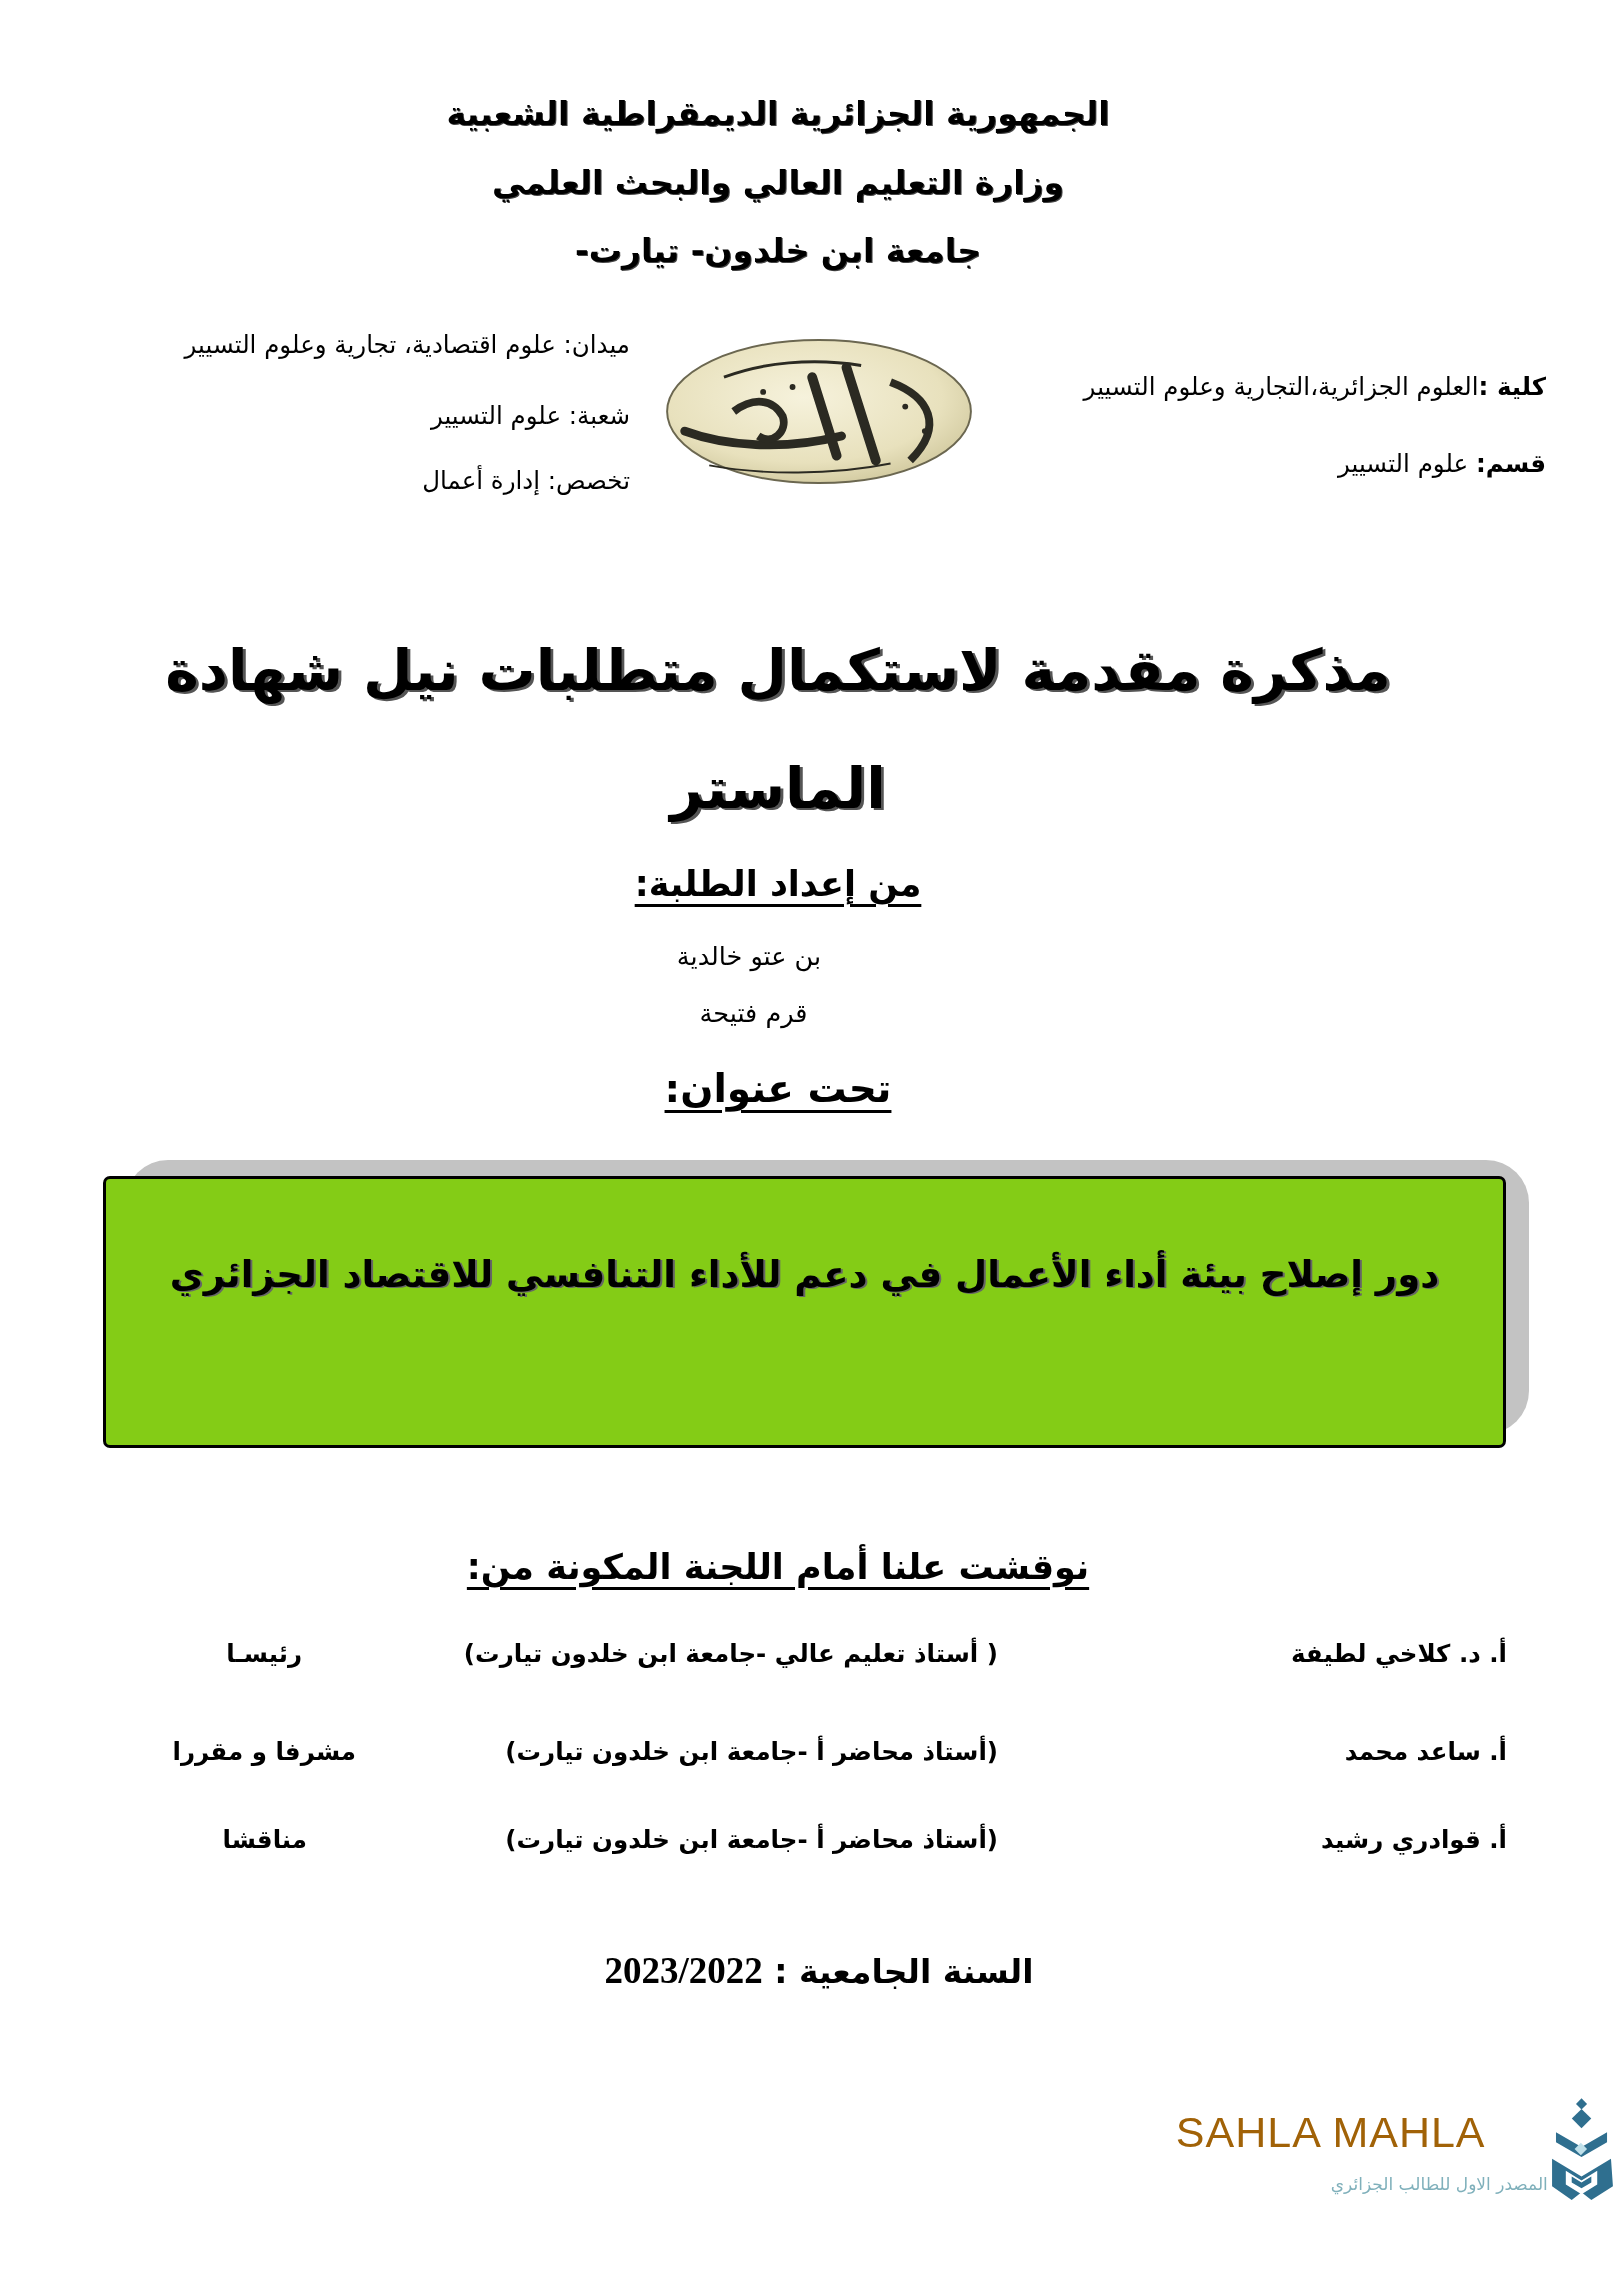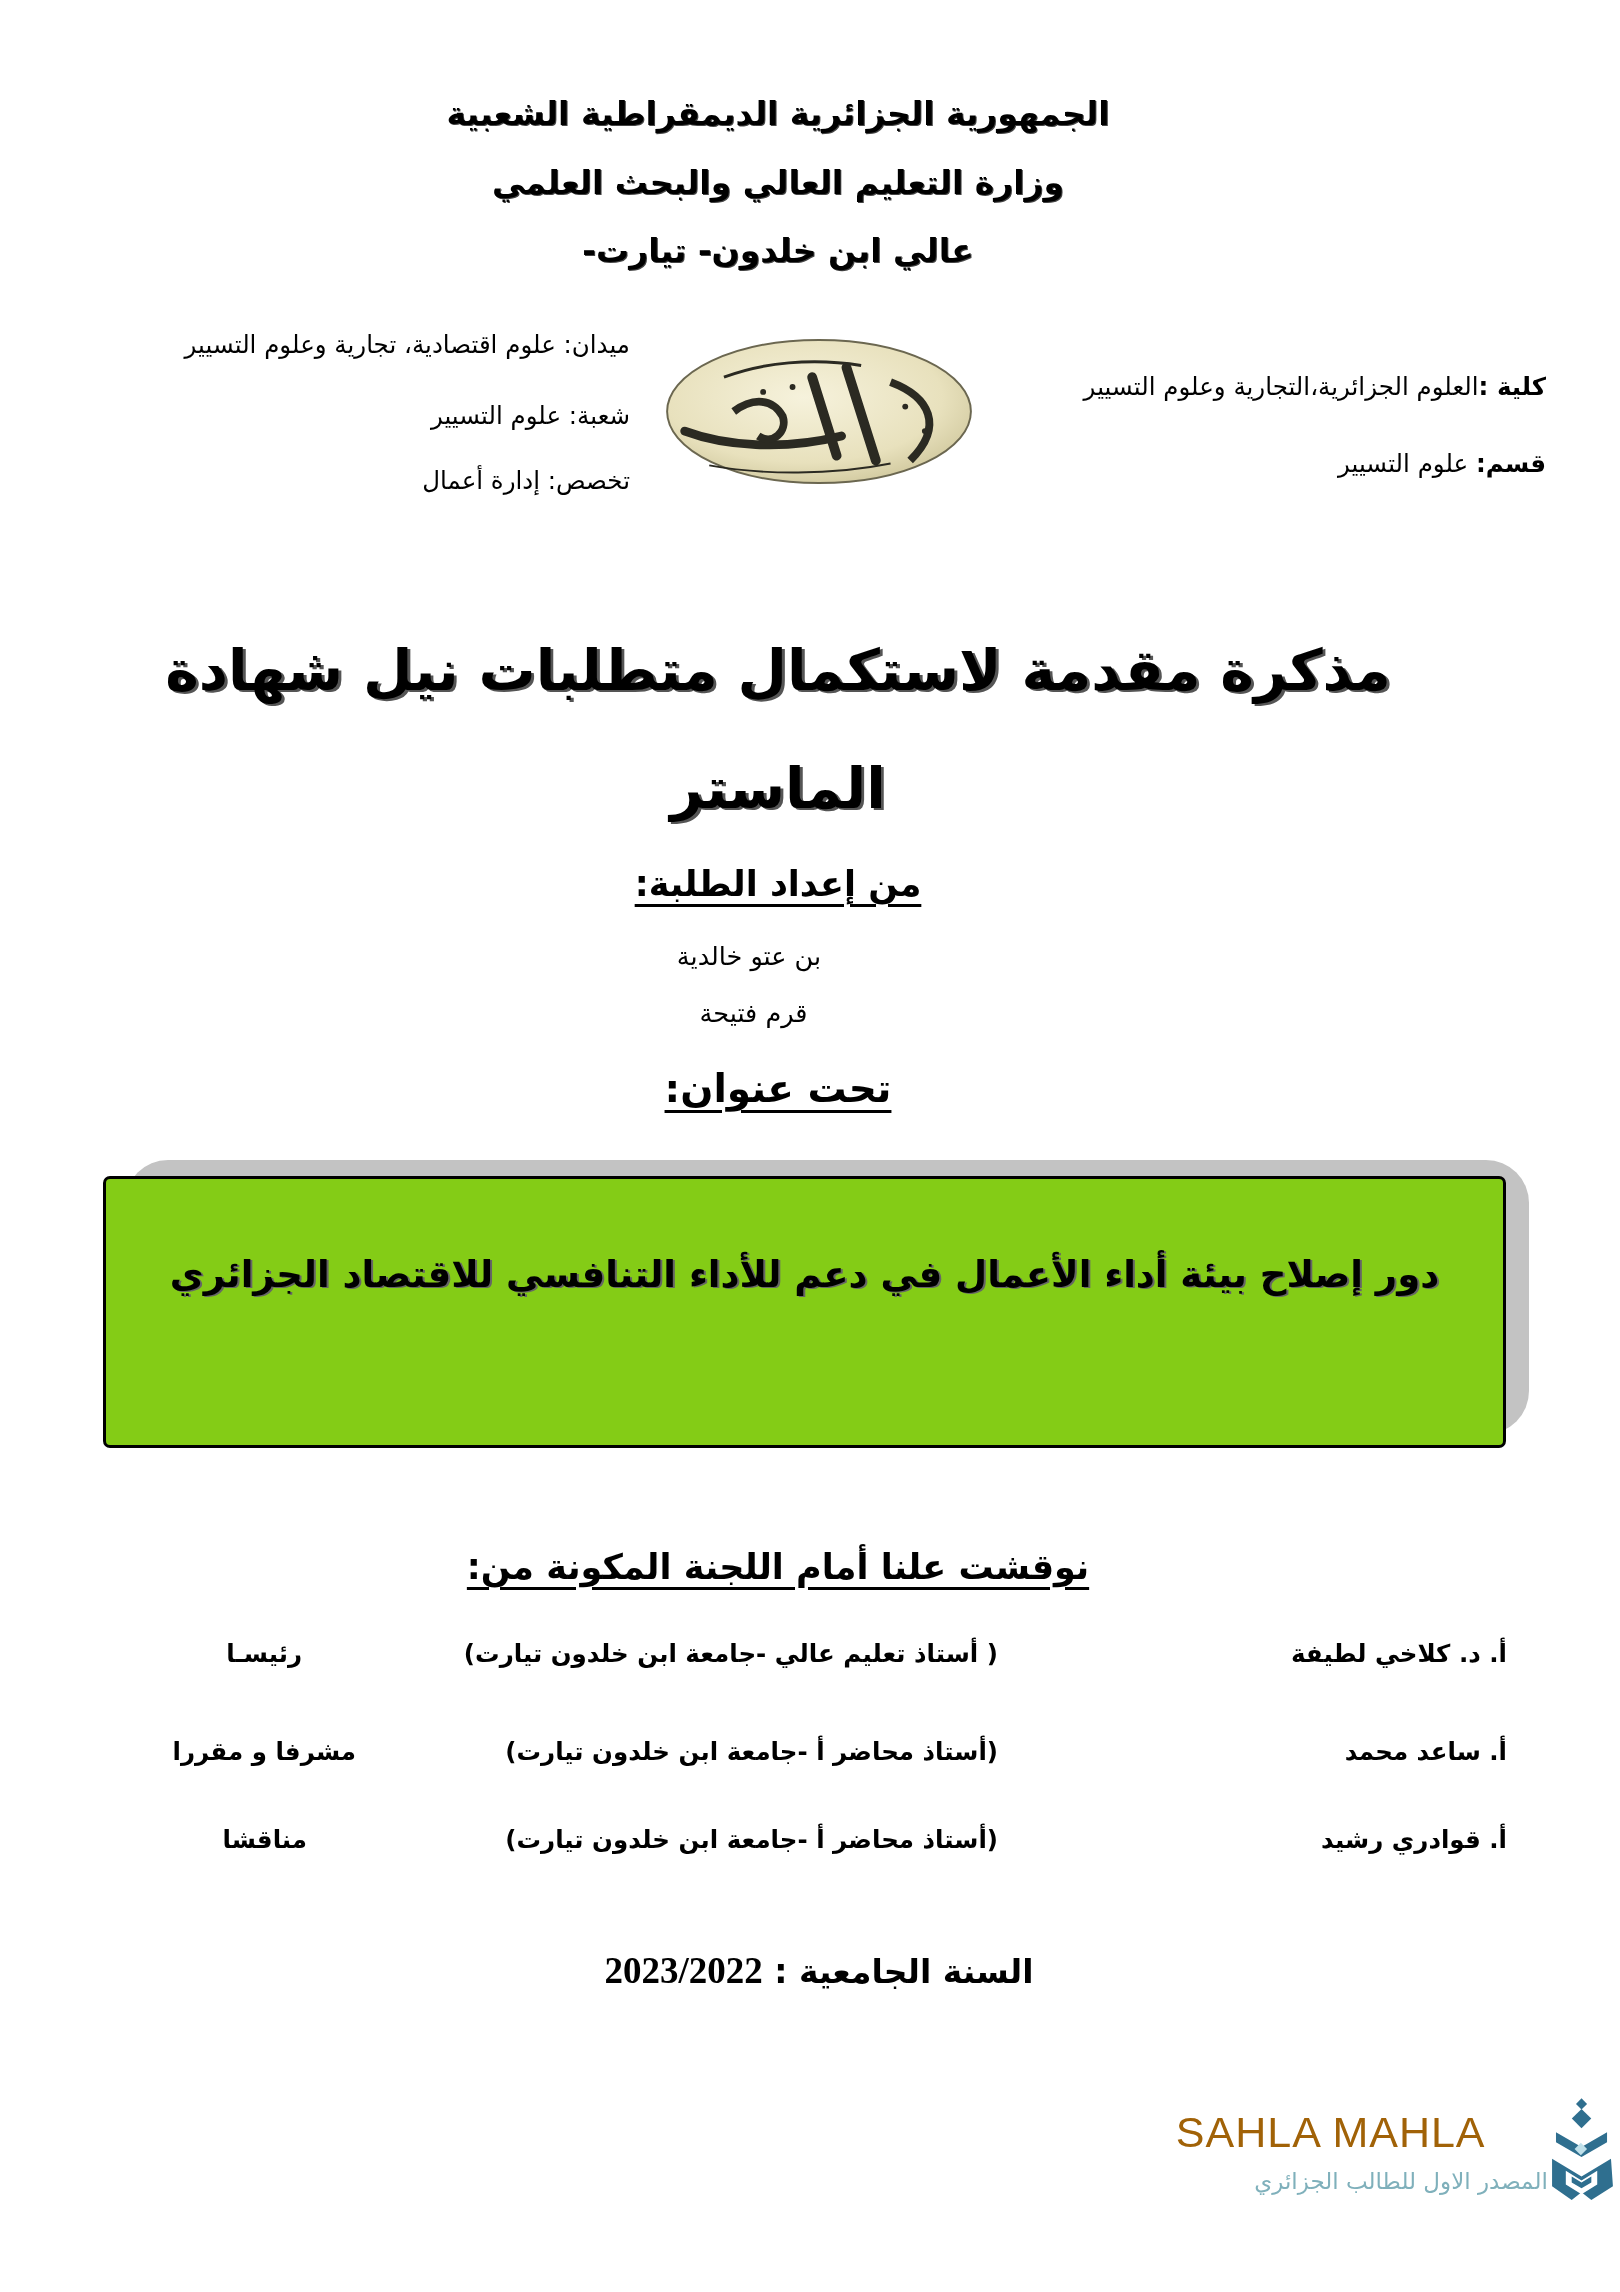--- a/index.html
+++ b/index.html
@@ -15,29 +15,29 @@
   .student { font-size:25.5px; }
   .box-shadow { position:absolute; left:125px; top:1160px; width:1404px; height:274px; background:#c3c3c3; border-radius:43px; }
   .box { position:absolute; left:103px; top:1176px; width:1403px; height:272px; background:#84cc16; border:3.9px solid #000; border-radius:7px; box-sizing:border-box; }
   .box-title { position:absolute; left:0; width:100%; top:74px; text-align:center; direction:rtl; font-size:37px; font-weight:bold; text-shadow:2px 1px 0 #666; white-space:nowrap; }
   .committee-row { position:absolute; left:0; width:1620px; height:39px; direction:rtl; font-size:24.5px; font-weight:bold; }
   .committee-row span { position:absolute; white-space:nowrap; }
   .year { font-size:33px; font-weight:bold;padding-left:41px; }
   .seal { position:absolute; left:665px; top:338px; width:309px; height:147px; }
   .wm { position:absolute; left:1166px; top:2098px; width:451px; height:118px; }
   .wm-text { position:absolute; left:9.8px; top:9.8px; font-family:Liberation Sans, sans-serif; font-size:43px; letter-spacing:1px; color:#a16207; white-space:nowrap; }
-  .wm-sub { position:absolute; left:9.8px; top:70px; width:372px; text-align:right; direction:rtl; font-size:23px; color:#7fb0bb; white-space:nowrap; }
+  .wm-sub { position:absolute; left:9.8px; top:76px; width:372px; text-align:right; direction:rtl; font-size:17px; color:#7fb0bb; white-space:nowrap; }
   .wm-icon { position:absolute; left:382px; top:0px; width:69px; height:108px; }
 </style>
 </head>
 <body>
 
 <div class="center-line hdr" style="top:94px;">الجمهورية الجزائرية الديمقراطية الشعبية</div>
 <div class="center-line hdr" style="top:163px;">وزارة التعليم العالي والبحث العلمي</div>
-<div class="center-line hdr" style="top:231px;">عالي ابن خلدون- تيارت-</div>
+<div class="center-line hdr" style="top:231px;">جامعة ابن خلدون- تيارت-</div>
 
 <div class="abs side" style="right:74px; top:372px;">
   <b>كلية :</b><span>العلوم الجزائرية،التجارية وعلوم التسيير</span>
 </div>
 <div class="abs side" style="right:74px; top:449px;">
   <b>قسم:</b><span> علوم التسيير</span>
 </div>
 
 <div class="abs side" style="right:990px; top:330px;">ميدان: علوم اقتصادية، تجارية وعلوم التسيير</div>
 <div class="abs side" style="right:990px; top:401px;">شعبة:  علوم التسيير</div>

